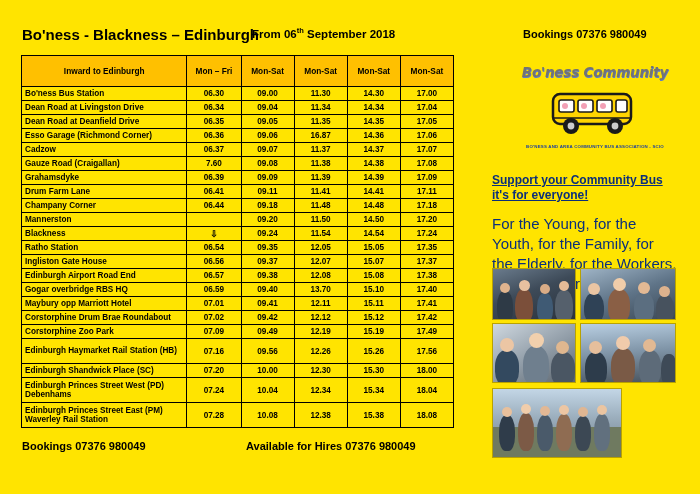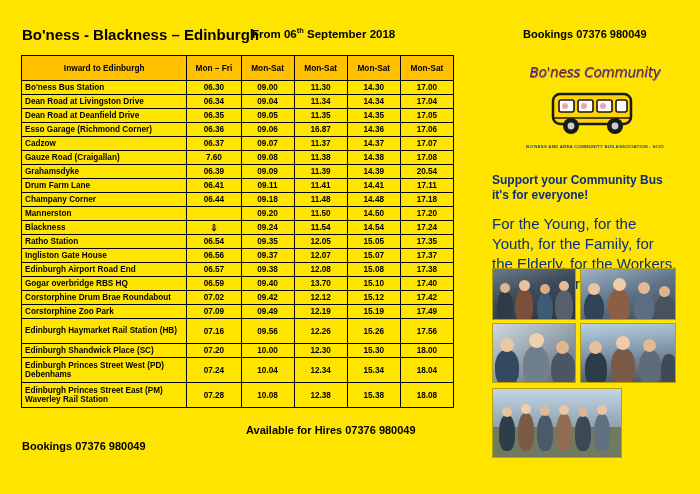--- a/index.html
+++ b/index.html
@@ -77,21 +77,21 @@
     padding: 1px 3px;
     height: 14px;
     box-sizing: border-box;
     overflow: hidden;
   }
   .timetable th {
     background: #ffc000;
     font-weight: bold;
     text-align: center;
     font-size: 8.3px;
-    height: 25px;
+    height: 31px;
   }
   .timetable th.stop-head {
     text-align: center;
   }
   .timetable td.stop {
     text-align: left;
     font-weight: bold;
     font-size: 8.2px;
     line-height: 1.15;
   }
@@ -113,21 +113,21 @@
     left: 22px;
     top: 440px;
     font-size: 11px;
     font-weight: bold;
     color: #000;
     white-space: nowrap;
   }
   .footer-mid {
     position: absolute;
     left: 246px;
-    top: 424px;
+    top: 440px;
     font-size: 11px;
     font-weight: bold;
     color: #000;
     white-space: nowrap;
   }
 
   
   .logo-box {
     position: absolute;
     left: 519px;
@@ -137,23 +137,23 @@
     background: #ffe400;
   }
   .logo-text-top {
     position: absolute;
     left: 0;
     top: 6px;
     width: 152px;
     text-align: center;
     font-family: "DejaVu Sans", sans-serif;
     font-size: 13.5px;
-    font-weight: normal;
+    font-weight: bold;
     font-style: italic;
-    color: #7f1d1d;
+    color: #737373;
     text-shadow: 0.5px 0.5px 0 #5a7ad0;
     letter-spacing: -0.2px;
   }
   .bus-svg {
     position: absolute;
     left: 28px;
     top: 28px;
   }
   .logo-text-bottom {
     position: absolute;
@@ -169,20 +169,21 @@
 
   .support-title {
     position: absolute;
     left: 492px;
     top: 173px;
     width: 190px;
     font-size: 12px;
     font-weight: bold;
     color: #0b2f7a;
     line-height: 1.28;
+    text-decoration: underline;
   }
   .support-body {
     position: absolute;
     left: 492px;
     top: 214px;
     width: 185px;
     font-size: 15px;
     font-weight: normal;
     color: #0b2f7a;
     line-height: 1.34;
@@ -281,21 +282,21 @@
           <td class="time">11.38</td>
           <td class="time">14.38</td>
           <td class="time">17.08</td>
         </tr>
         <tr>
           <td class="stop">Grahamsdyke</td>
           <td class="time">06.39</td>
           <td class="time">09.09</td>
           <td class="time">11.39</td>
           <td class="time">14.39</td>
-          <td class="time">20.54</td>
+          <td class="time">17.09</td>
         </tr>
         <tr>
           <td class="stop">Drum Farm Lane</td>
           <td class="time">06.41</td>
           <td class="time">09.11</td>
           <td class="time">11.41</td>
           <td class="time">14.41</td>
           <td class="time">17.11</td>
         </tr>
         <tr>
@@ -346,20 +347,28 @@
           <td class="time">15.08</td>
           <td class="time">17.38</td>
         </tr>
         <tr>
           <td class="stop">Gogar overbridge RBS HQ</td>
           <td class="time">06.59</td>
           <td class="time">09.40</td>
           <td class="time">13.70</td>
           <td class="time">15.10</td>
           <td class="time">17.40</td>
+        </tr>
+        <tr>
+          <td class="stop">Maybury opp Marriott Hotel</td>
+          <td class="time">07.01</td>
+          <td class="time">09.41</td>
+          <td class="time">12.11</td>
+          <td class="time">15.11</td>
+          <td class="time">17.41</td>
         </tr>
         <tr>
           <td class="stop">Corstorphine Drum Brae Roundabout</td>
           <td class="time">07.02</td>
           <td class="time">09.42</td>
           <td class="time">12.12</td>
           <td class="time">15.12</td>
           <td class="time">17.42</td>
         </tr>
         <tr>

